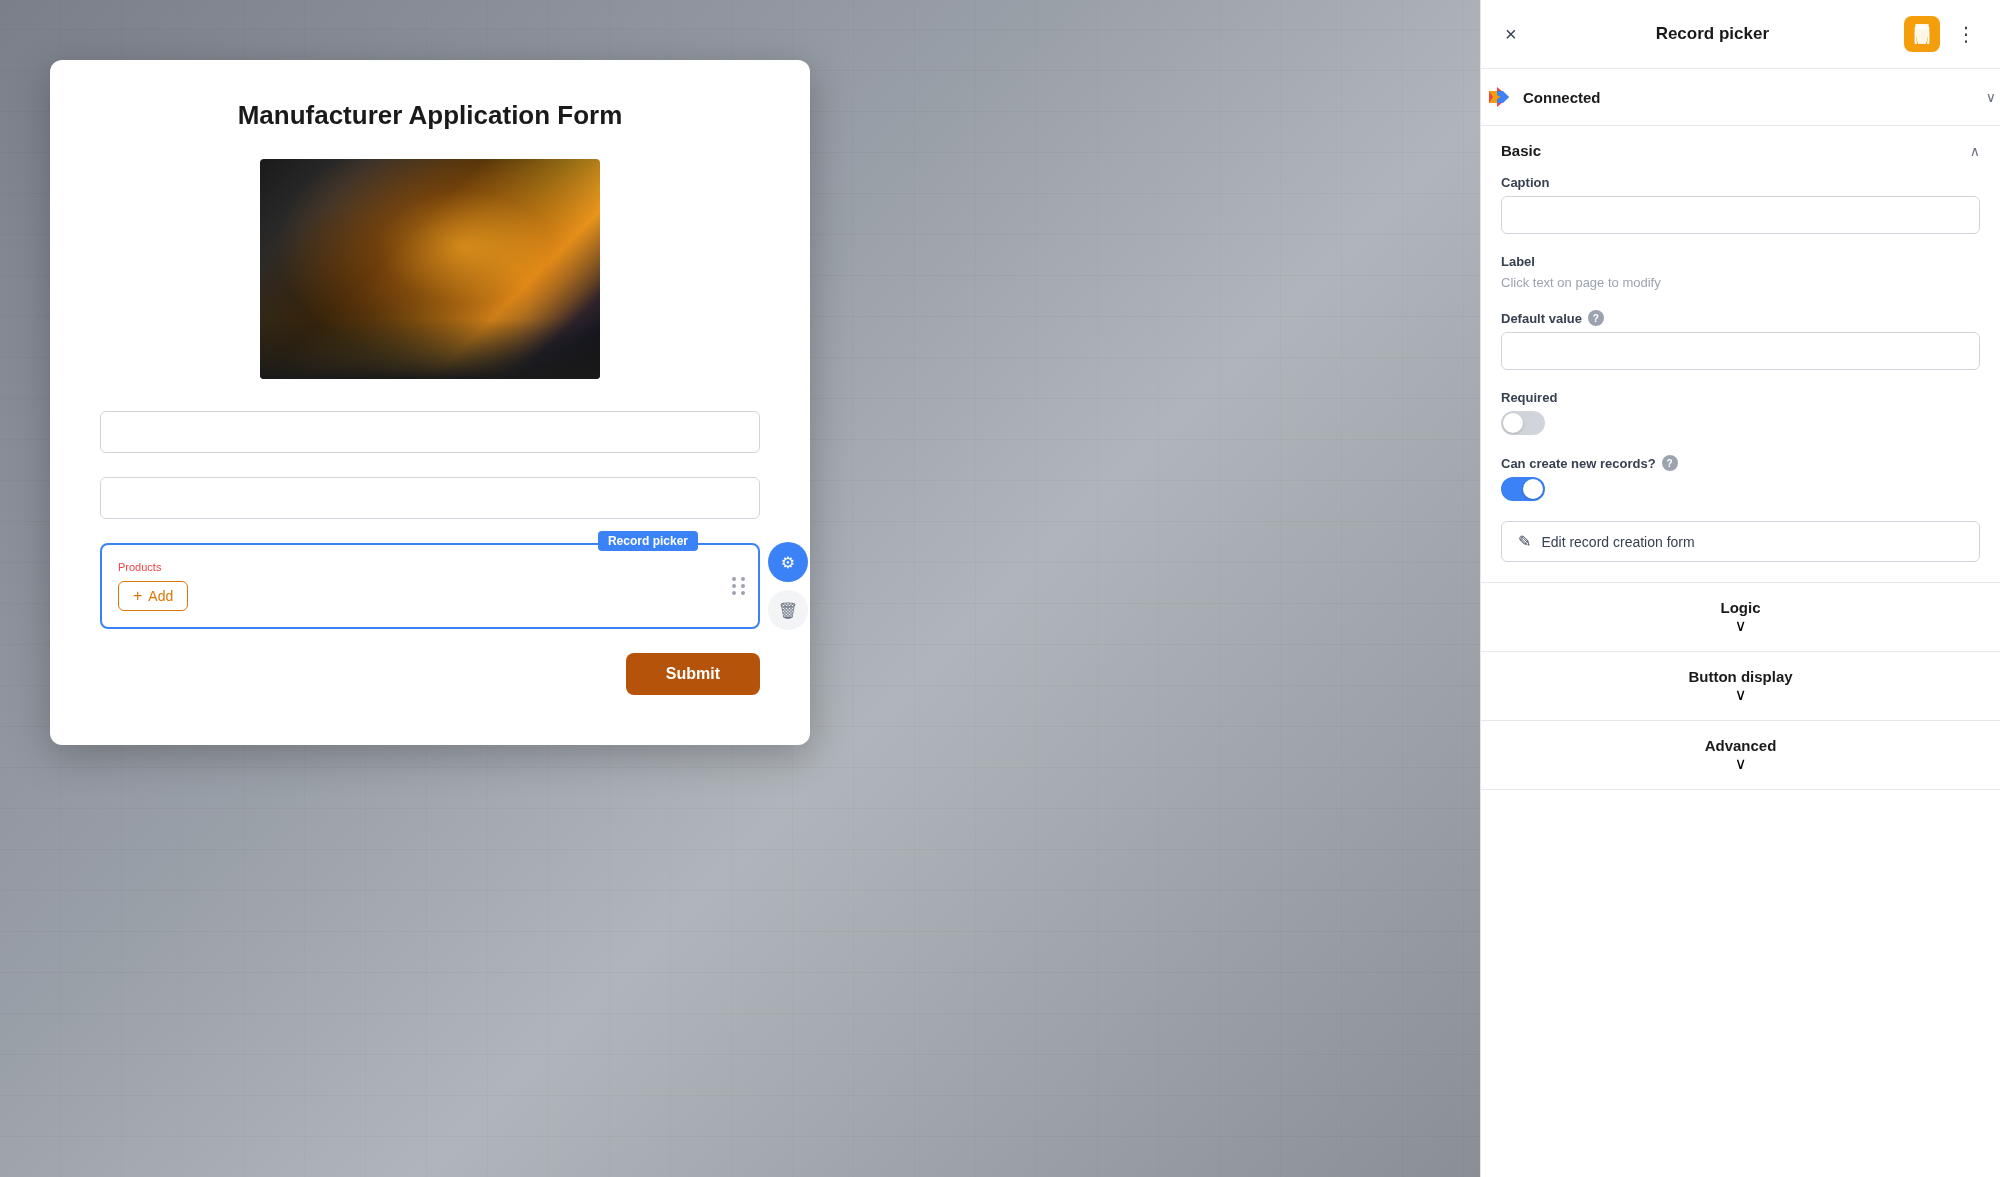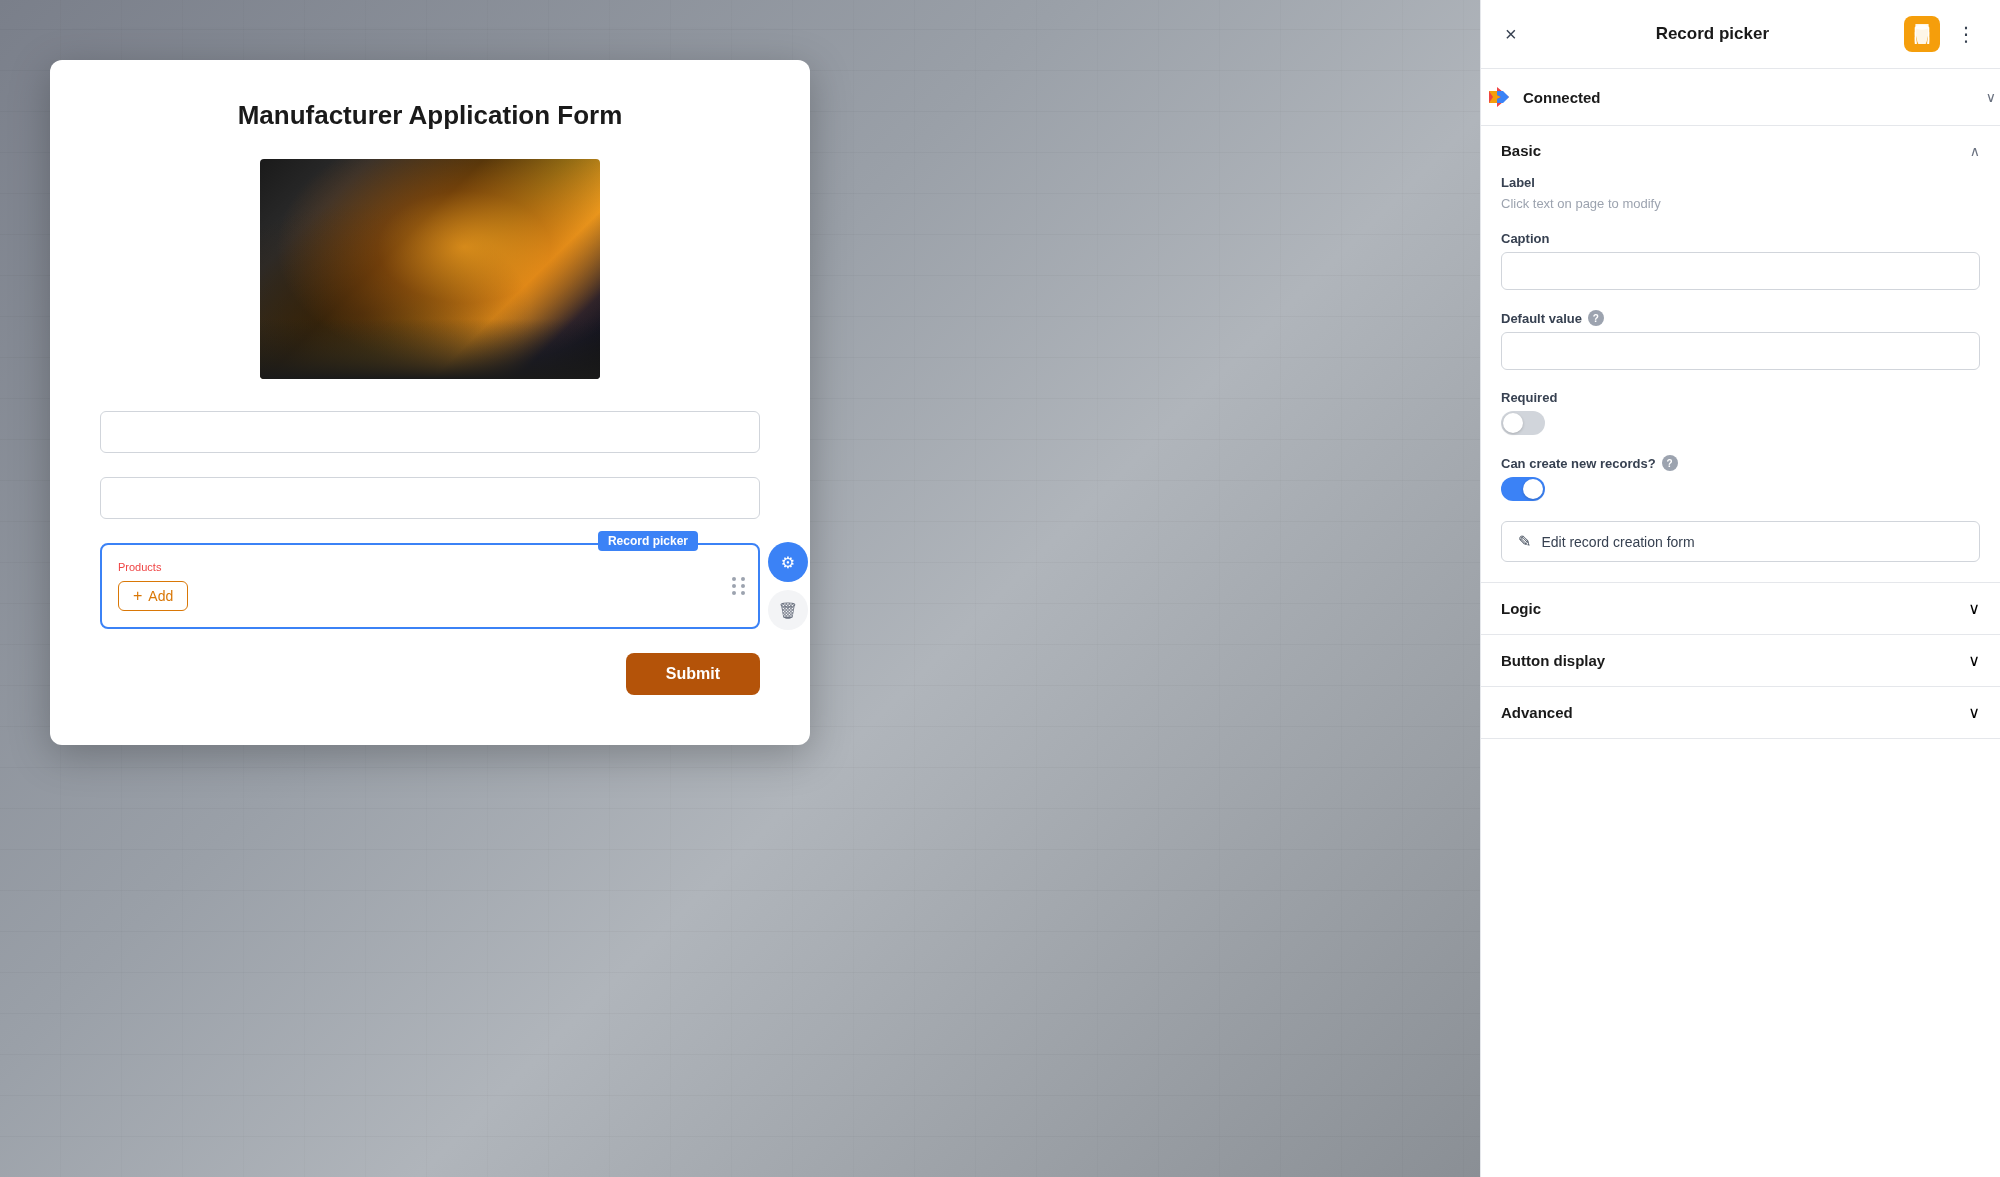--- a/index.html
+++ b/index.html
@@ -448,20 +448,21 @@
     .collapsed-section {
       border-bottom: 1px solid #e5e7eb;
     }
 
     .collapsed-header {
       display: flex;
       align-items: center;
       justify-content: space-between;
       padding: 16px 20px;
       cursor: pointer;
+      flex-direction: column;
     }
 
     .collapsed-title {
       font-size: 15px;
       font-weight: 700;
       color: #1a1a1a;
     }
 
     .drag-dots {
       display: grid;
@@ -564,27 +565,27 @@
 
   <div class="panel-section">
     <div class="section-header">
       <span class="section-title">Basic</span>
       <span class="section-chevron">∧</span>
     </div>
 
     <div class="section-content">
 
       <div class="field-group">
+        <div class="field-label">Caption</div>
+        <input class="field-input" type="text" style="">
+      </div>
+
+      <div class="field-group">
         <div class="field-label">Label</div>
         <div class="field-hint">Click text on page to modify</div>
-      </div>
-
-      <div class="field-group">
-        <div class="field-label">Caption</div>
-        <input class="field-input" type="text" style="">
       </div>
 
       <div class="field-group">
         <div class="field-label">
           <span>Default value</span>
           <span class="help-icon">?</span>
         </div>
         <input class="field-input" type="text" style="">
       </div>
 

